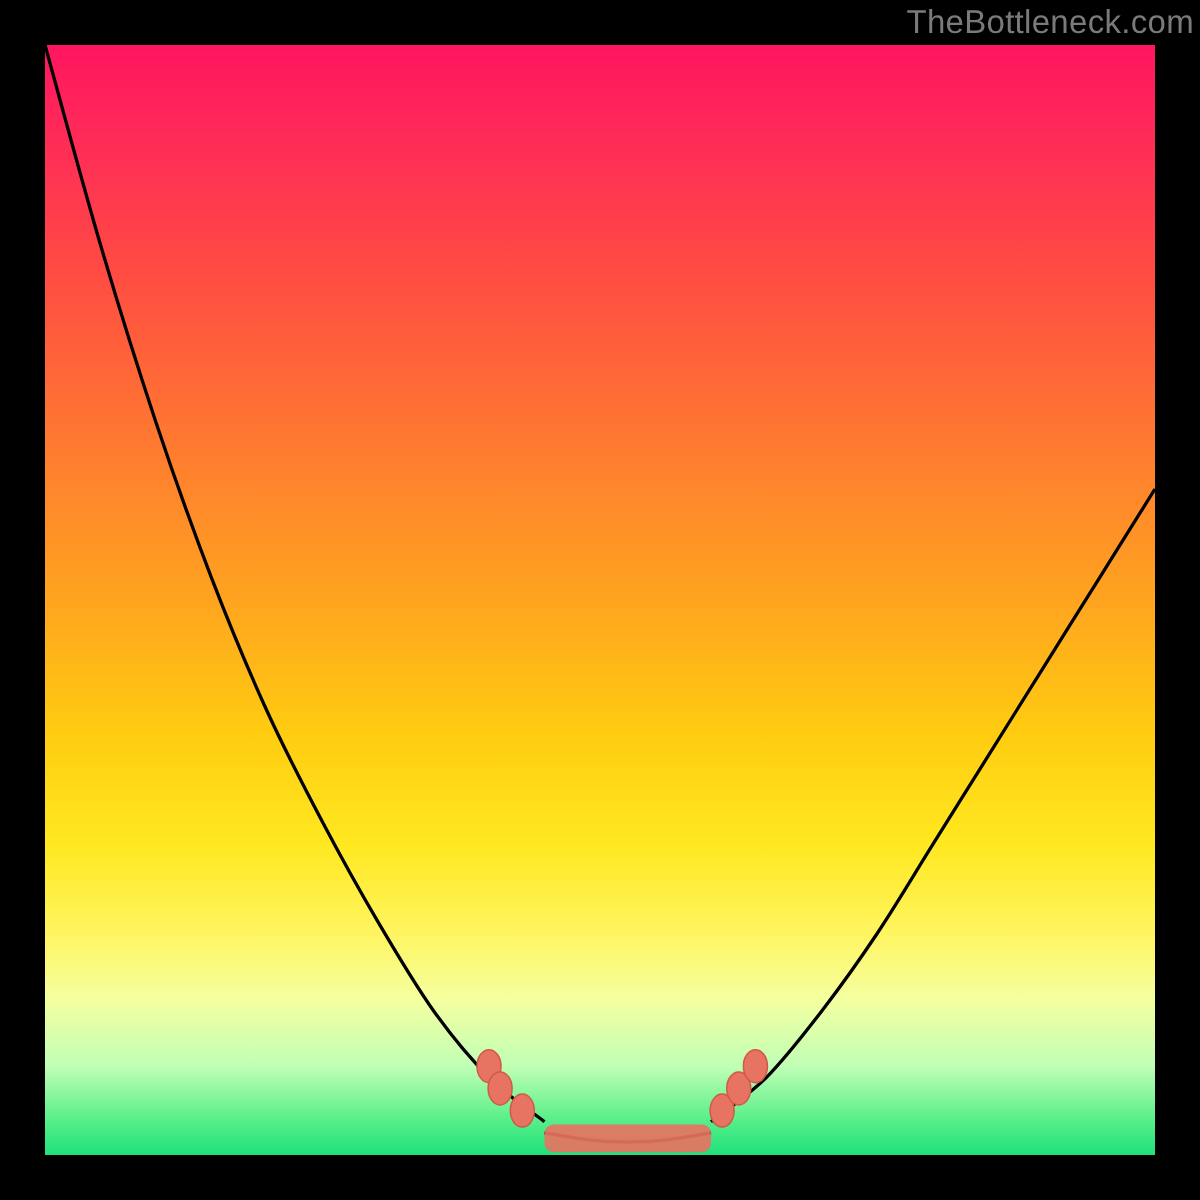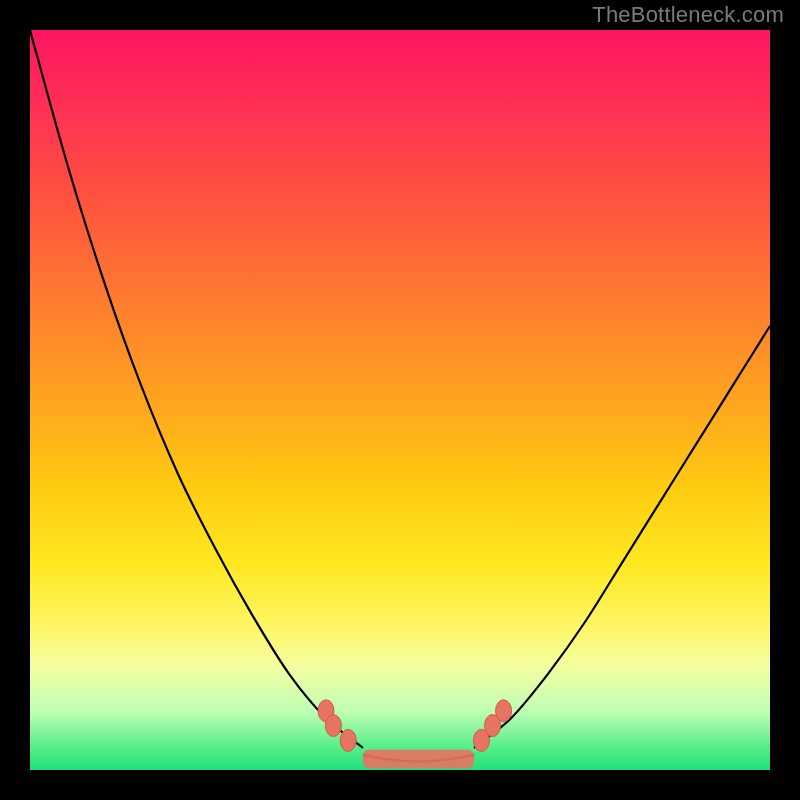--- a/index.html
+++ b/index.html
@@ -36,21 +36,21 @@
       #fff560 80%,
       #f4ffa0 86%,
       #c0ffb5 92%,
       #55ee88 97%,
       #1fe07c 100%
     );
   }
   .watermark {
     position: absolute;
     top: 2px;
-    right: 16px;
+    right: 4px;
     color: #7a7a7a;
     font-size: 22px;
     font-weight: 500;
     letter-spacing: 0.2px;
     pointer-events: none;
   }
   svg.curves {
     position: absolute;
     inset: 0;
     width: 100%;

